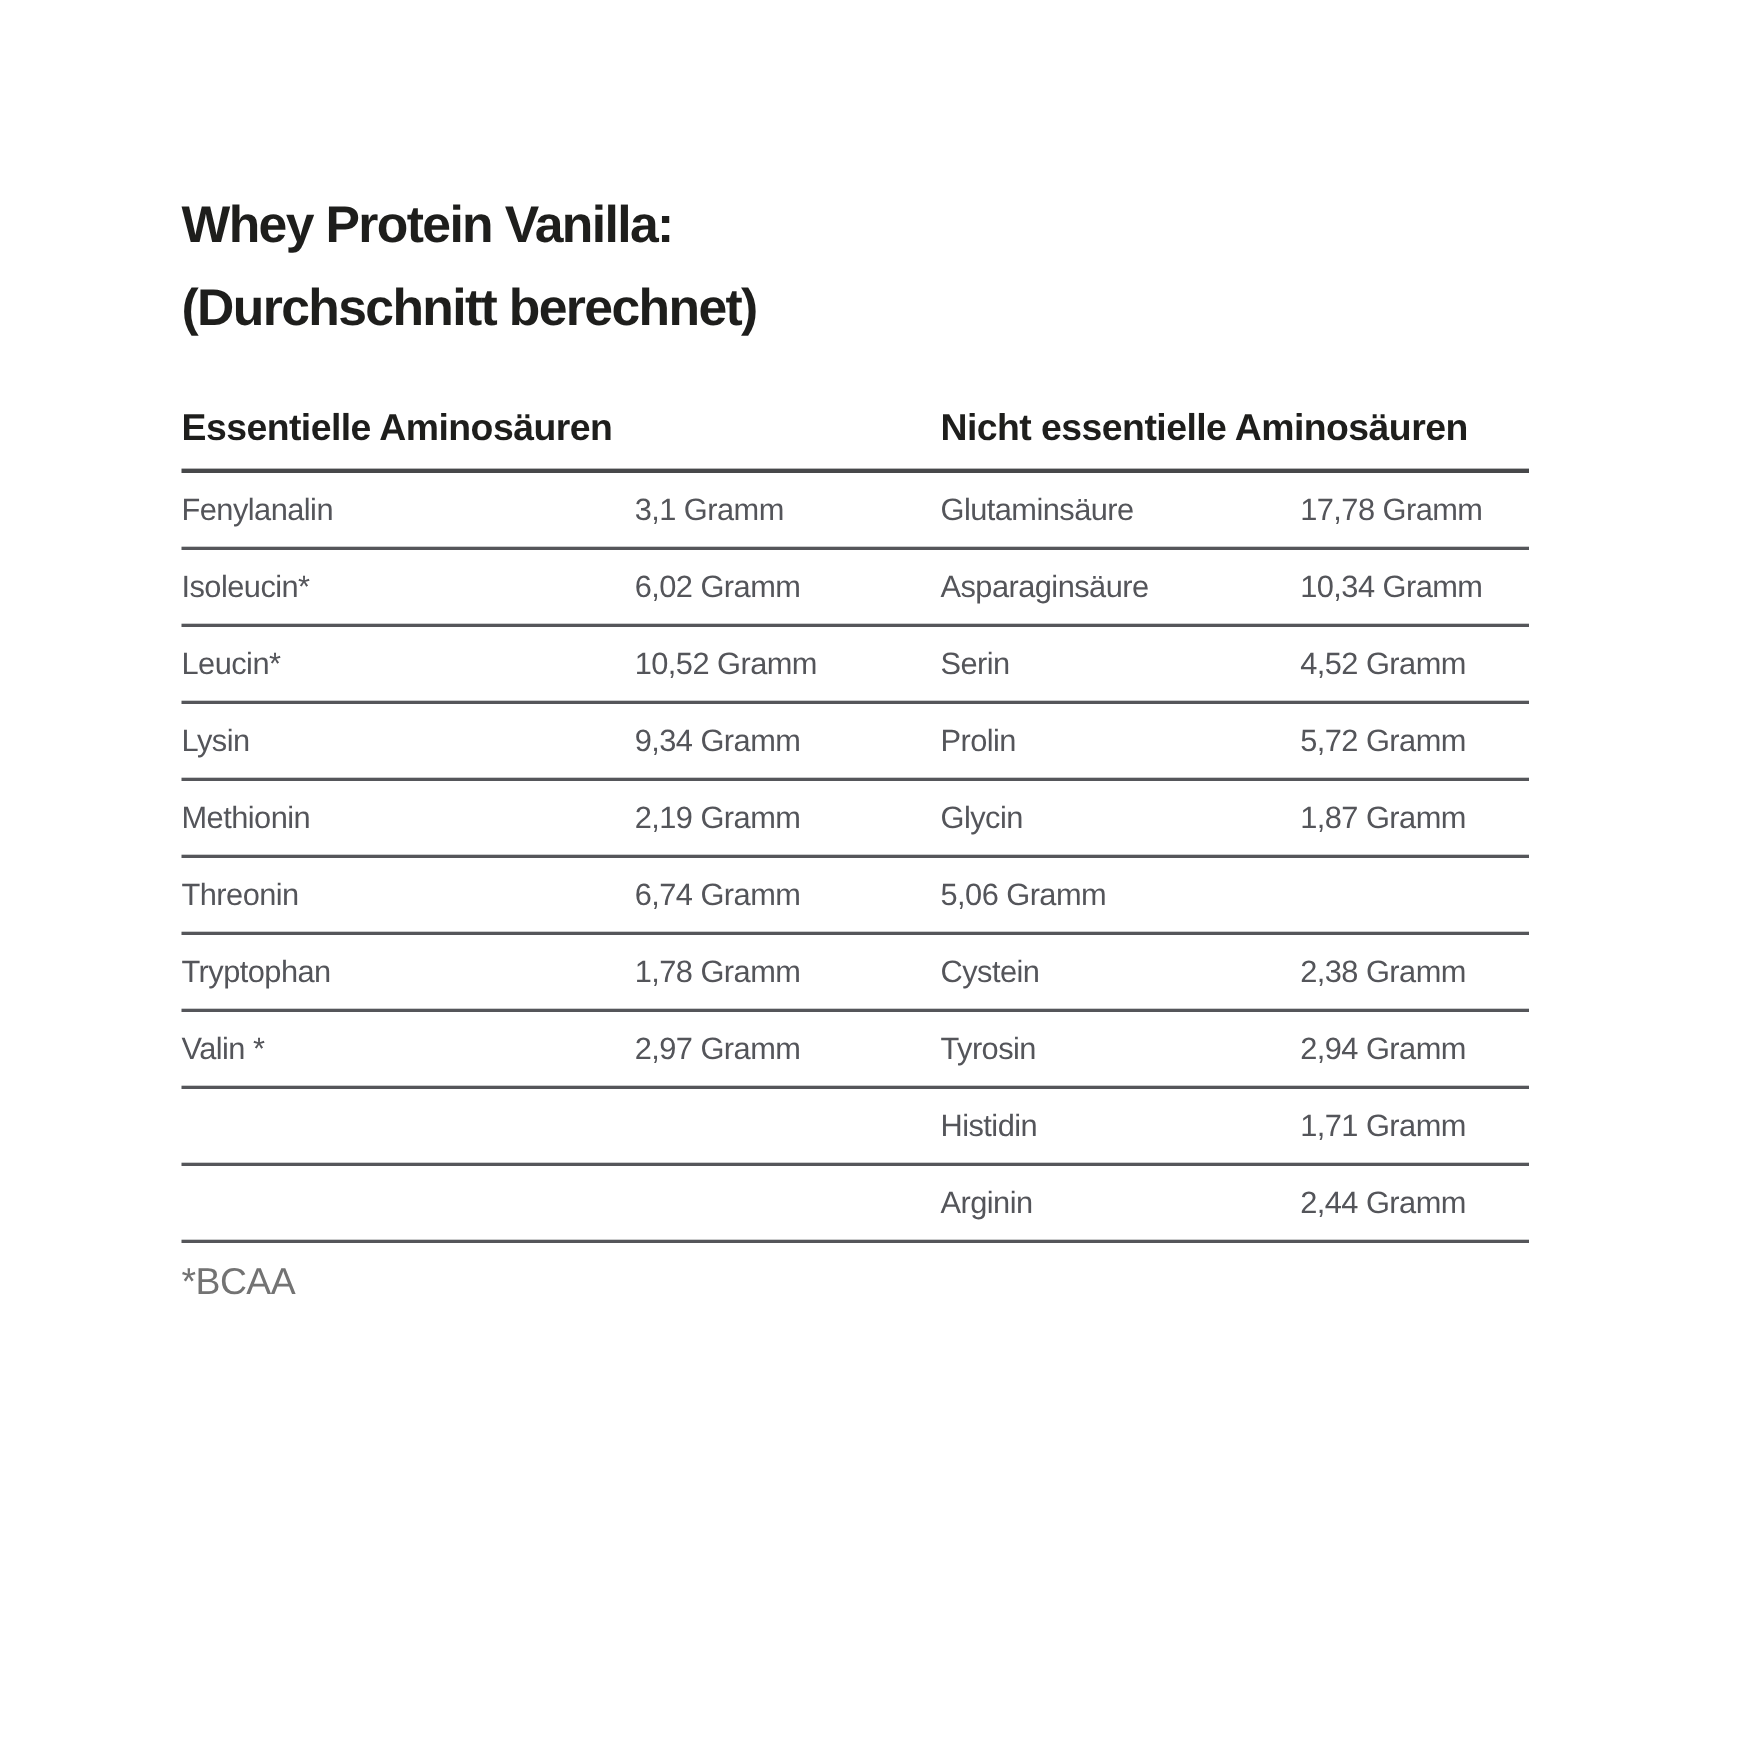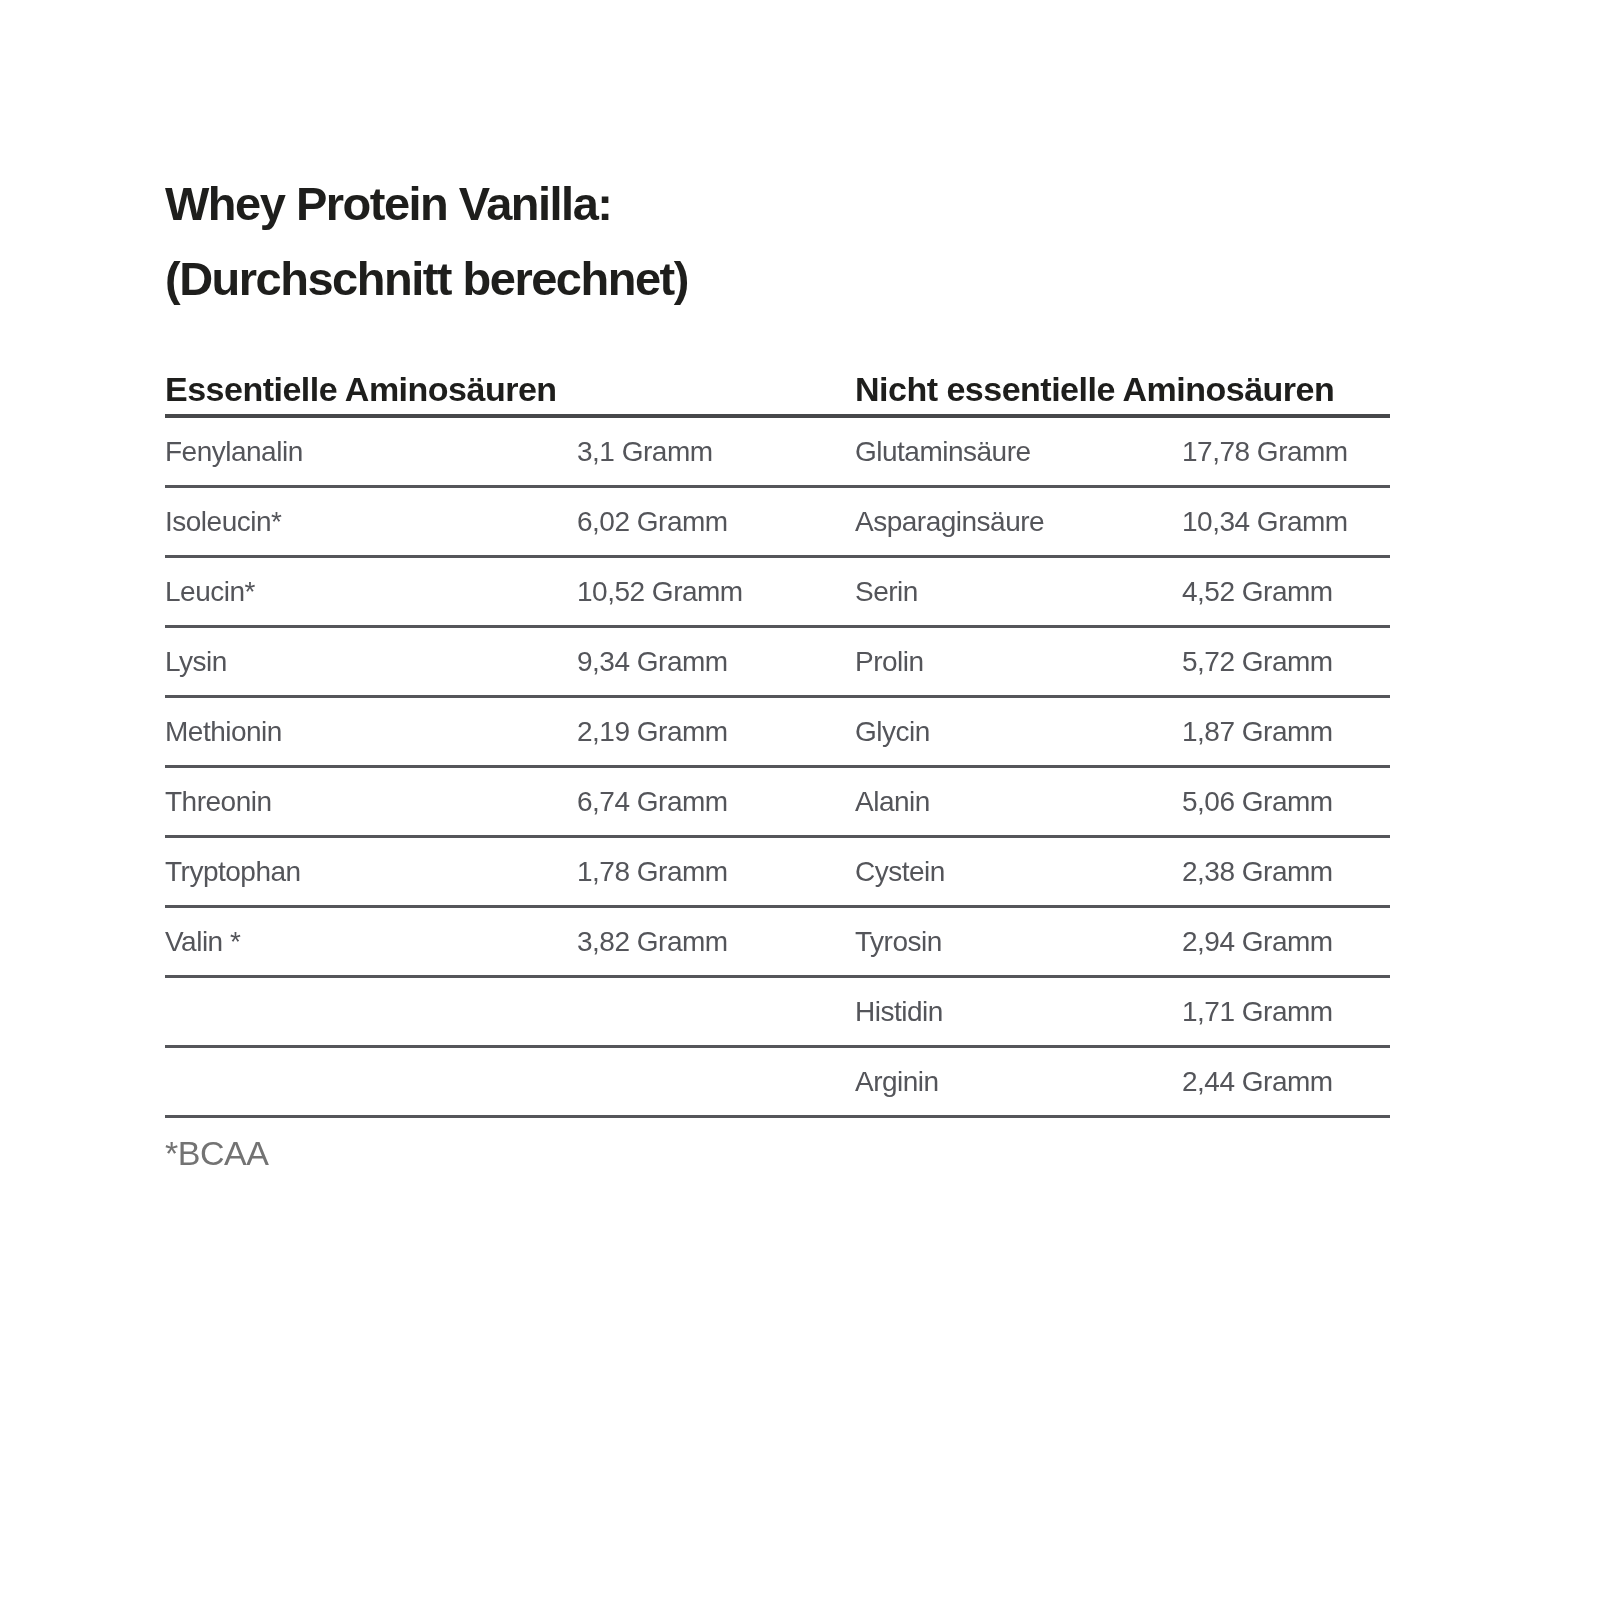--- a/index.html
+++ b/index.html
@@ -31,21 +31,21 @@
   .grid-row {
     display: grid;
     grid-template-columns: 412px 278px 327px 208px;
     align-items: center;
   }
   .table-header {
     font-size: 34px;
     font-weight: 700;
     letter-spacing: -0.5px;
     color: #1e1e1c;
-    padding-bottom: 5px;
+    padding-bottom: 17px;
     border-bottom: 4px solid #47484a;
   }
   .table-row {
     height: 70px;
     border-bottom: 3px solid #55565a;
     font-size: 28px;
     letter-spacing: -0.5px;
     color: #54555a;
   }
   .cell { overflow: visible; white-space: nowrap; }
@@ -106,34 +106,33 @@
     <div class="grid-row table-row">
       <div class="cell">Methionin</div>
       <div class="cell">2,19 Gramm</div>
       <div class="cell">Glycin</div>
       <div class="cell">1,87 Gramm</div>
     </div>
 
     <div class="grid-row table-row">
       <div class="cell">Threonin</div>
       <div class="cell">6,74 Gramm</div>
-      <div class="cell">Alanin</div>
       <div class="cell">5,06 Gramm</div>
     </div>
 
     <div class="grid-row table-row">
       <div class="cell">Tryptophan</div>
       <div class="cell">1,78 Gramm</div>
       <div class="cell">Cystein</div>
       <div class="cell">2,38 Gramm</div>
     </div>
 
     <div class="grid-row table-row">
       <div class="cell">Valin *</div>
-      <div class="cell">3,82 Gramm</div>
+      <div class="cell">2,97 Gramm</div>
       <div class="cell">Tyrosin</div>
       <div class="cell">2,94 Gramm</div>
     </div>
 
     <div class="grid-row table-row">
       <div class="cell"></div>
       <div class="cell"></div>
       <div class="cell">Histidin</div>
       <div class="cell">1,71 Gramm</div>
     </div>

